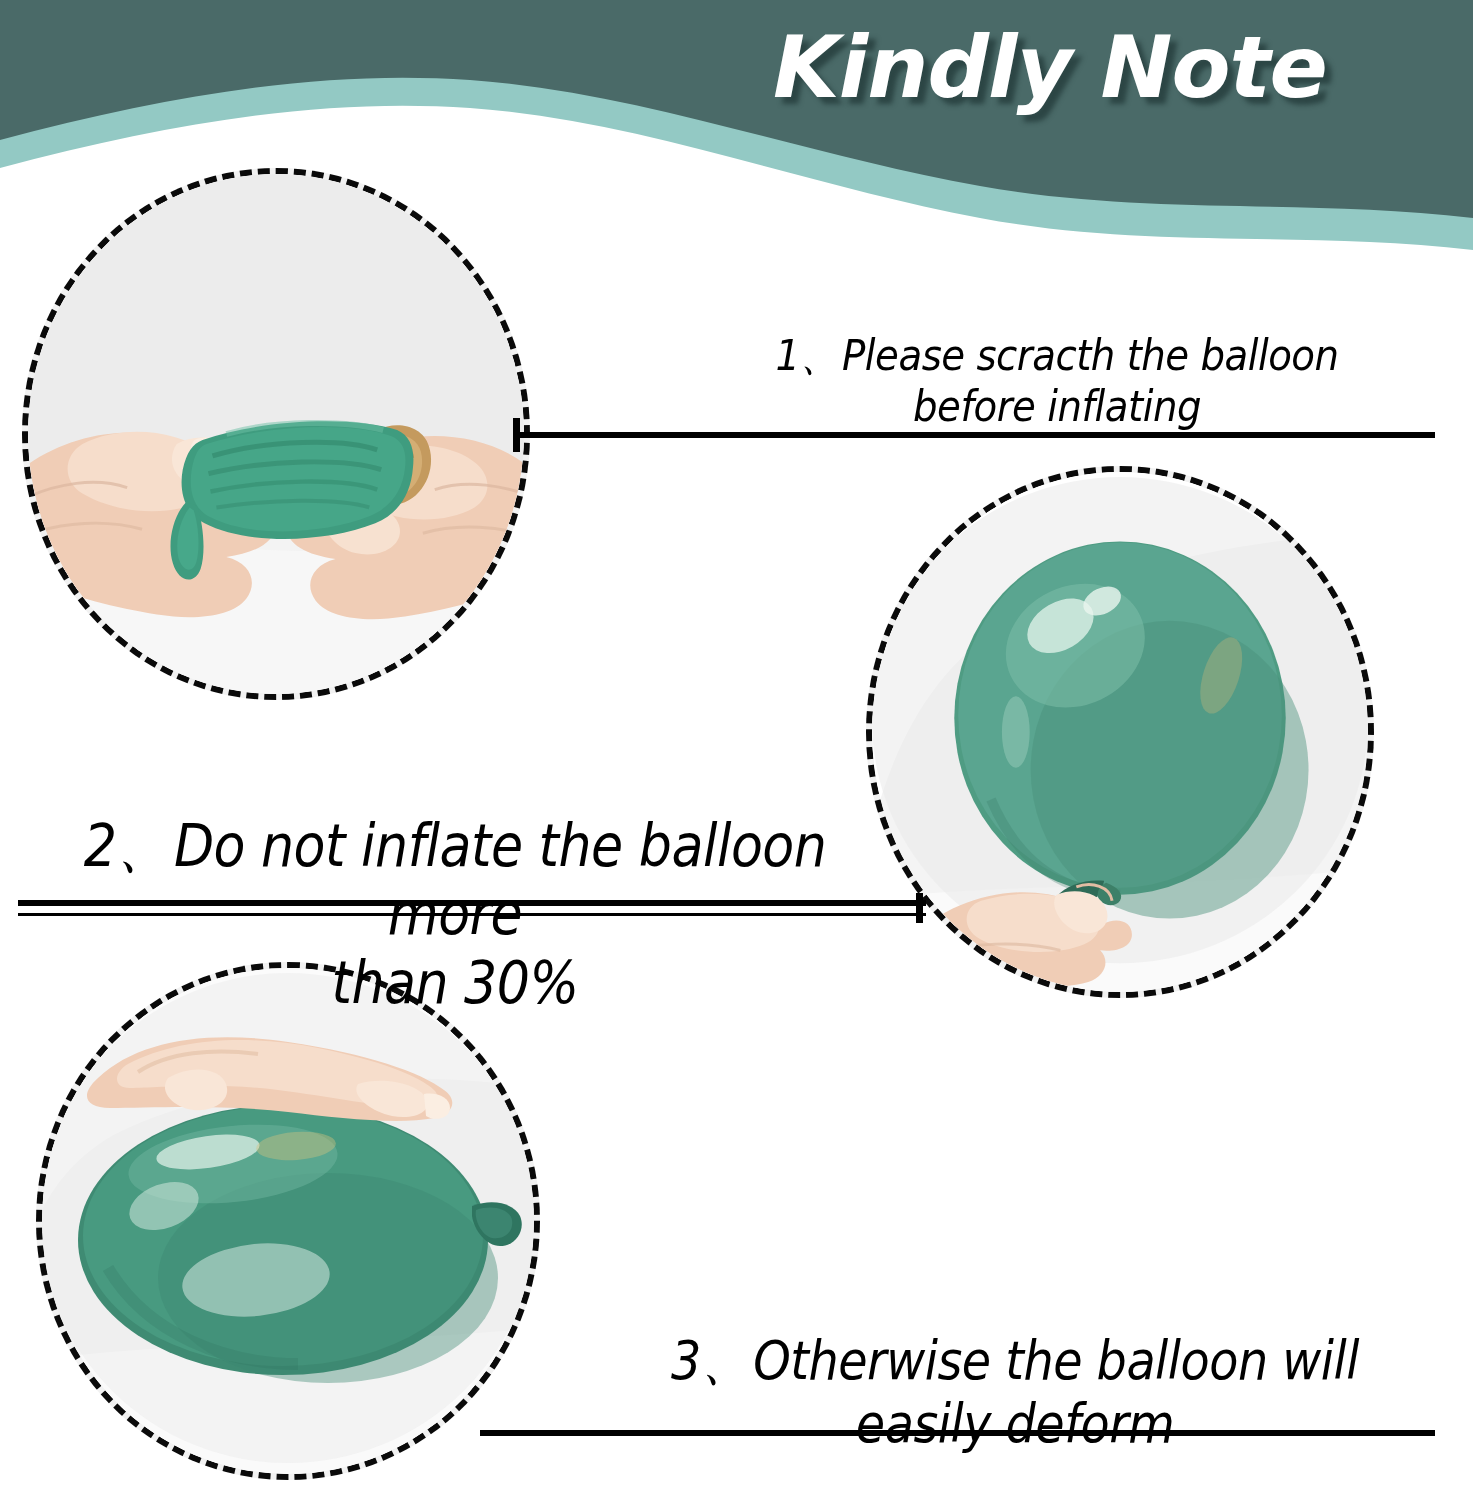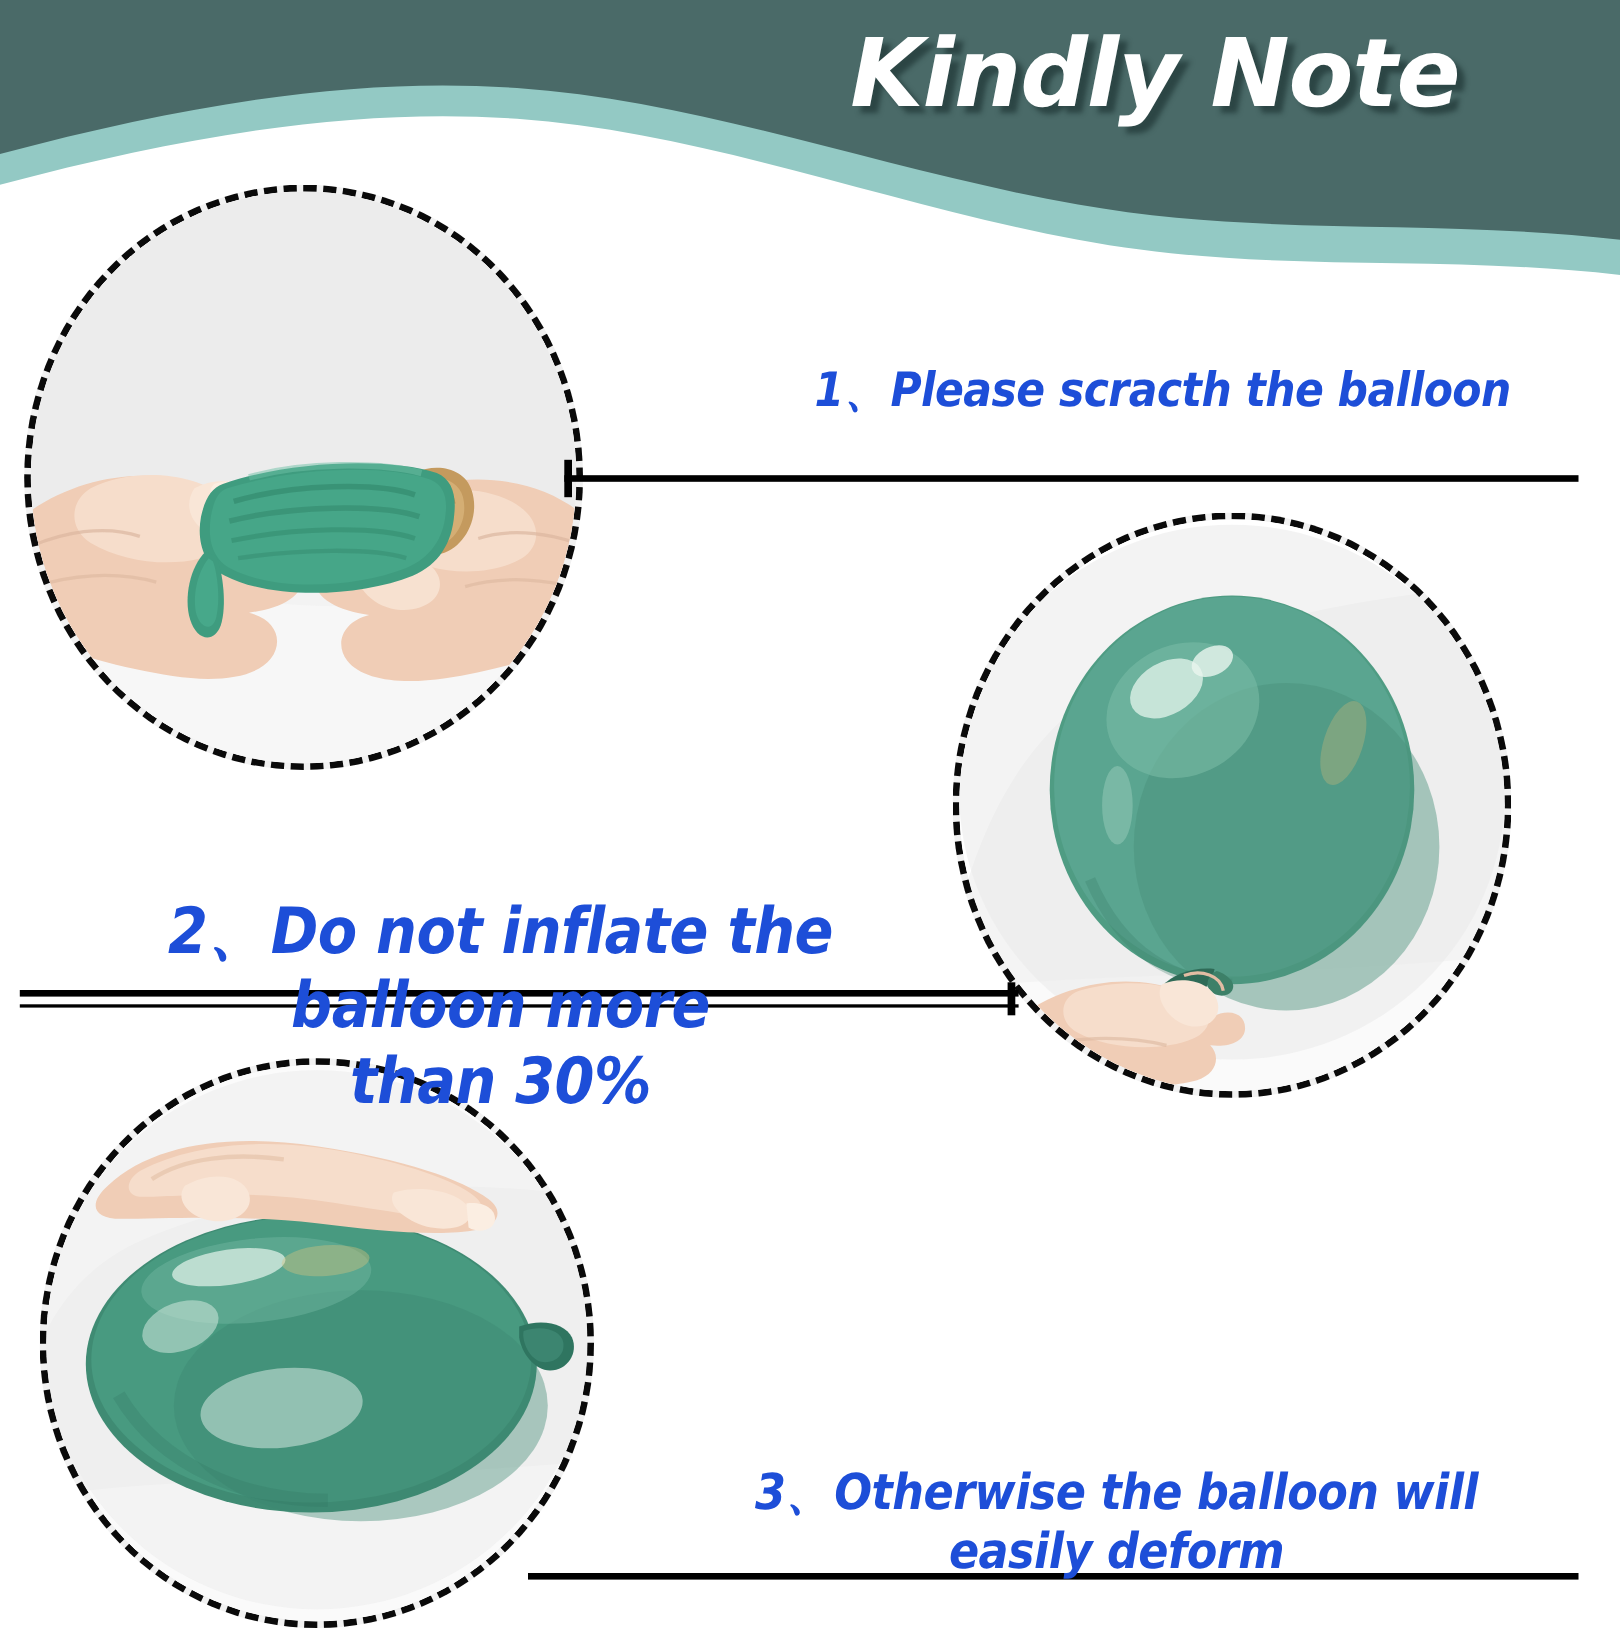--- a/index.html
+++ b/index.html
@@ -46,28 +46,28 @@
   #line-2a { left:18px; top:900px; width:908px; height:6px; }
   #line-2b { left:18px; top:913px; width:908px; height:3px; }
   #line-2-cap { position:absolute; left:916px; top:893px; width:7px; height:30px; background:#000; }
 
   #line-3 { left:480px; top:1430px; width:955px; height:6px; }
 
   
   .step-text {
     position:absolute;
     font-family:"DejaVu Sans Condensed","DejaVu Sans", sans-serif;
-    font-weight:bold; font-style:italic;
-    color:#1d4ed8;
+    font-weight:normal; font-style:italic;
+    color:#000000;
     line-height:1.18;
     letter-spacing:-0.5px;
   }
   #step-1 { left:662px; top:330px; width:790px; font-size:43px; text-align:center; }
   #step-2 { left:40px;  top:812px; width:830px; font-size:58px; text-align:center; }
-  #step-3 { left:600px; top:1330px; width:830px; font-size:45px; text-align:center; }
+  #step-3 { left:600px; top:1330px; width:830px; font-size:53px; text-align:center; }
   .step-line2 { display:block; }
 </style>
 </head>
 <body>
 
 <div id="stage">
 
   <svg class="header-wave" viewBox="0 0 1473 300" preserveAspectRatio="none">
     <path d="M1473,0 L1473,250 C1300,230 1150,250 980,218 C800,184 640,120 470,108 C330,98 180,120 0,168 L0,0 Z" fill="#93c9c4"></path>
     <path d="M1473,0 L1473,218 C1300,198 1150,216 980,186 C800,154 640,92 470,80 C330,70 180,92 0,140 L0,0 Z" fill="#4a6a68"></path>
@@ -223,20 +223,21 @@
   <div id="line-1-cap"></div>
 
   <div class="connector" id="line-2a"></div>
   <div class="connector" id="line-2b"></div>
   <div id="line-2-cap"></div>
 
   <div class="connector" id="line-3"></div>
 
   <div class="step-text" id="step-1">
     <span><span>1、</span><span>Please scracth the balloon</span></span>
+    <span class="step-line2">before inflating</span>
   </div>
 
   <div class="step-text" id="step-2">
     <span><span>2、</span><span>Do not inflate the balloon more</span></span>
     <span class="step-line2">than 30%</span>
   </div>
 
   <div class="step-text" id="step-3">
     <span><span>3、</span><span>Otherwise the balloon will</span></span>
     <span class="step-line2">easily deform</span>

